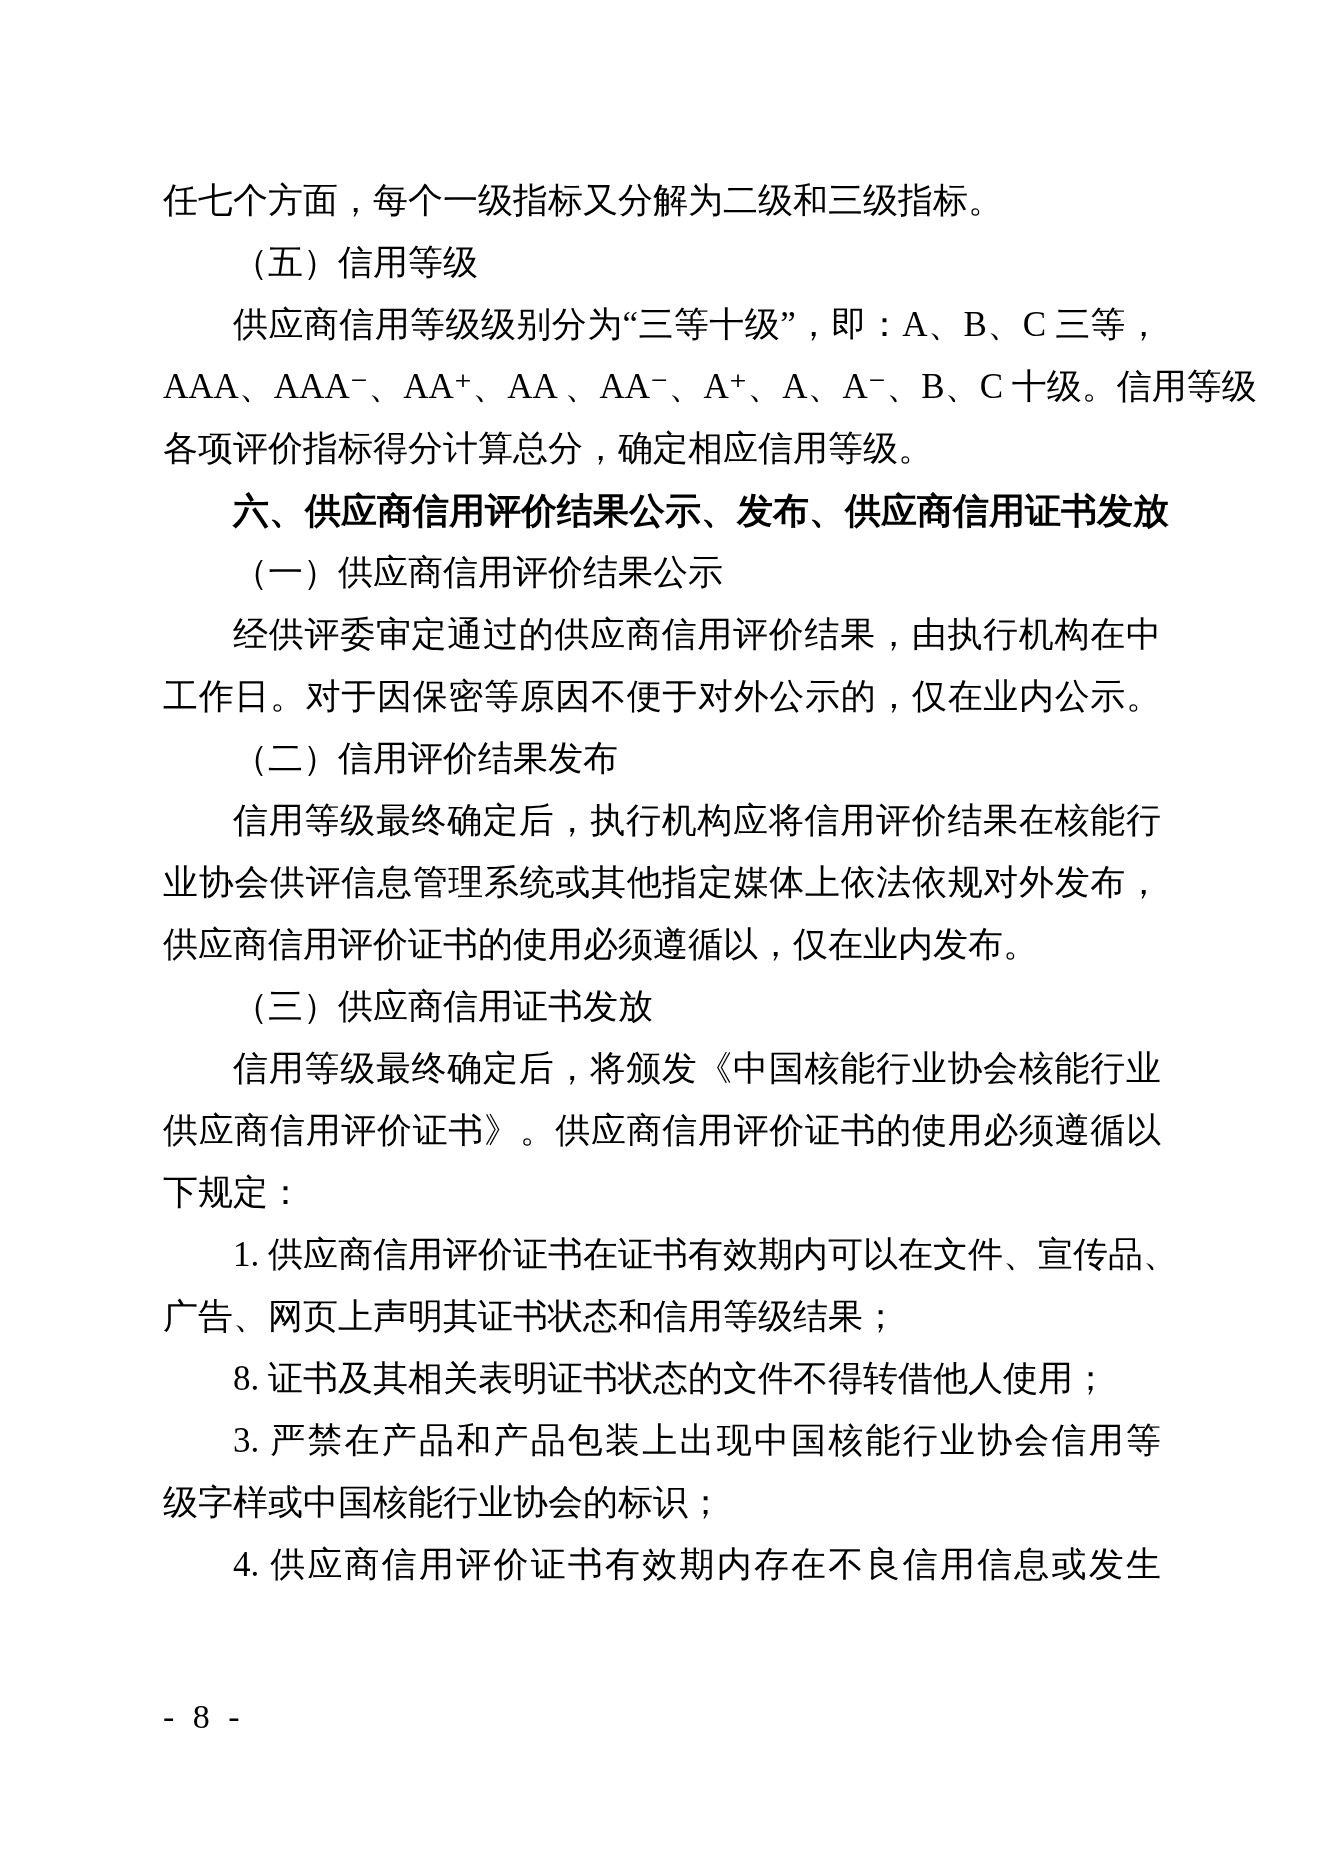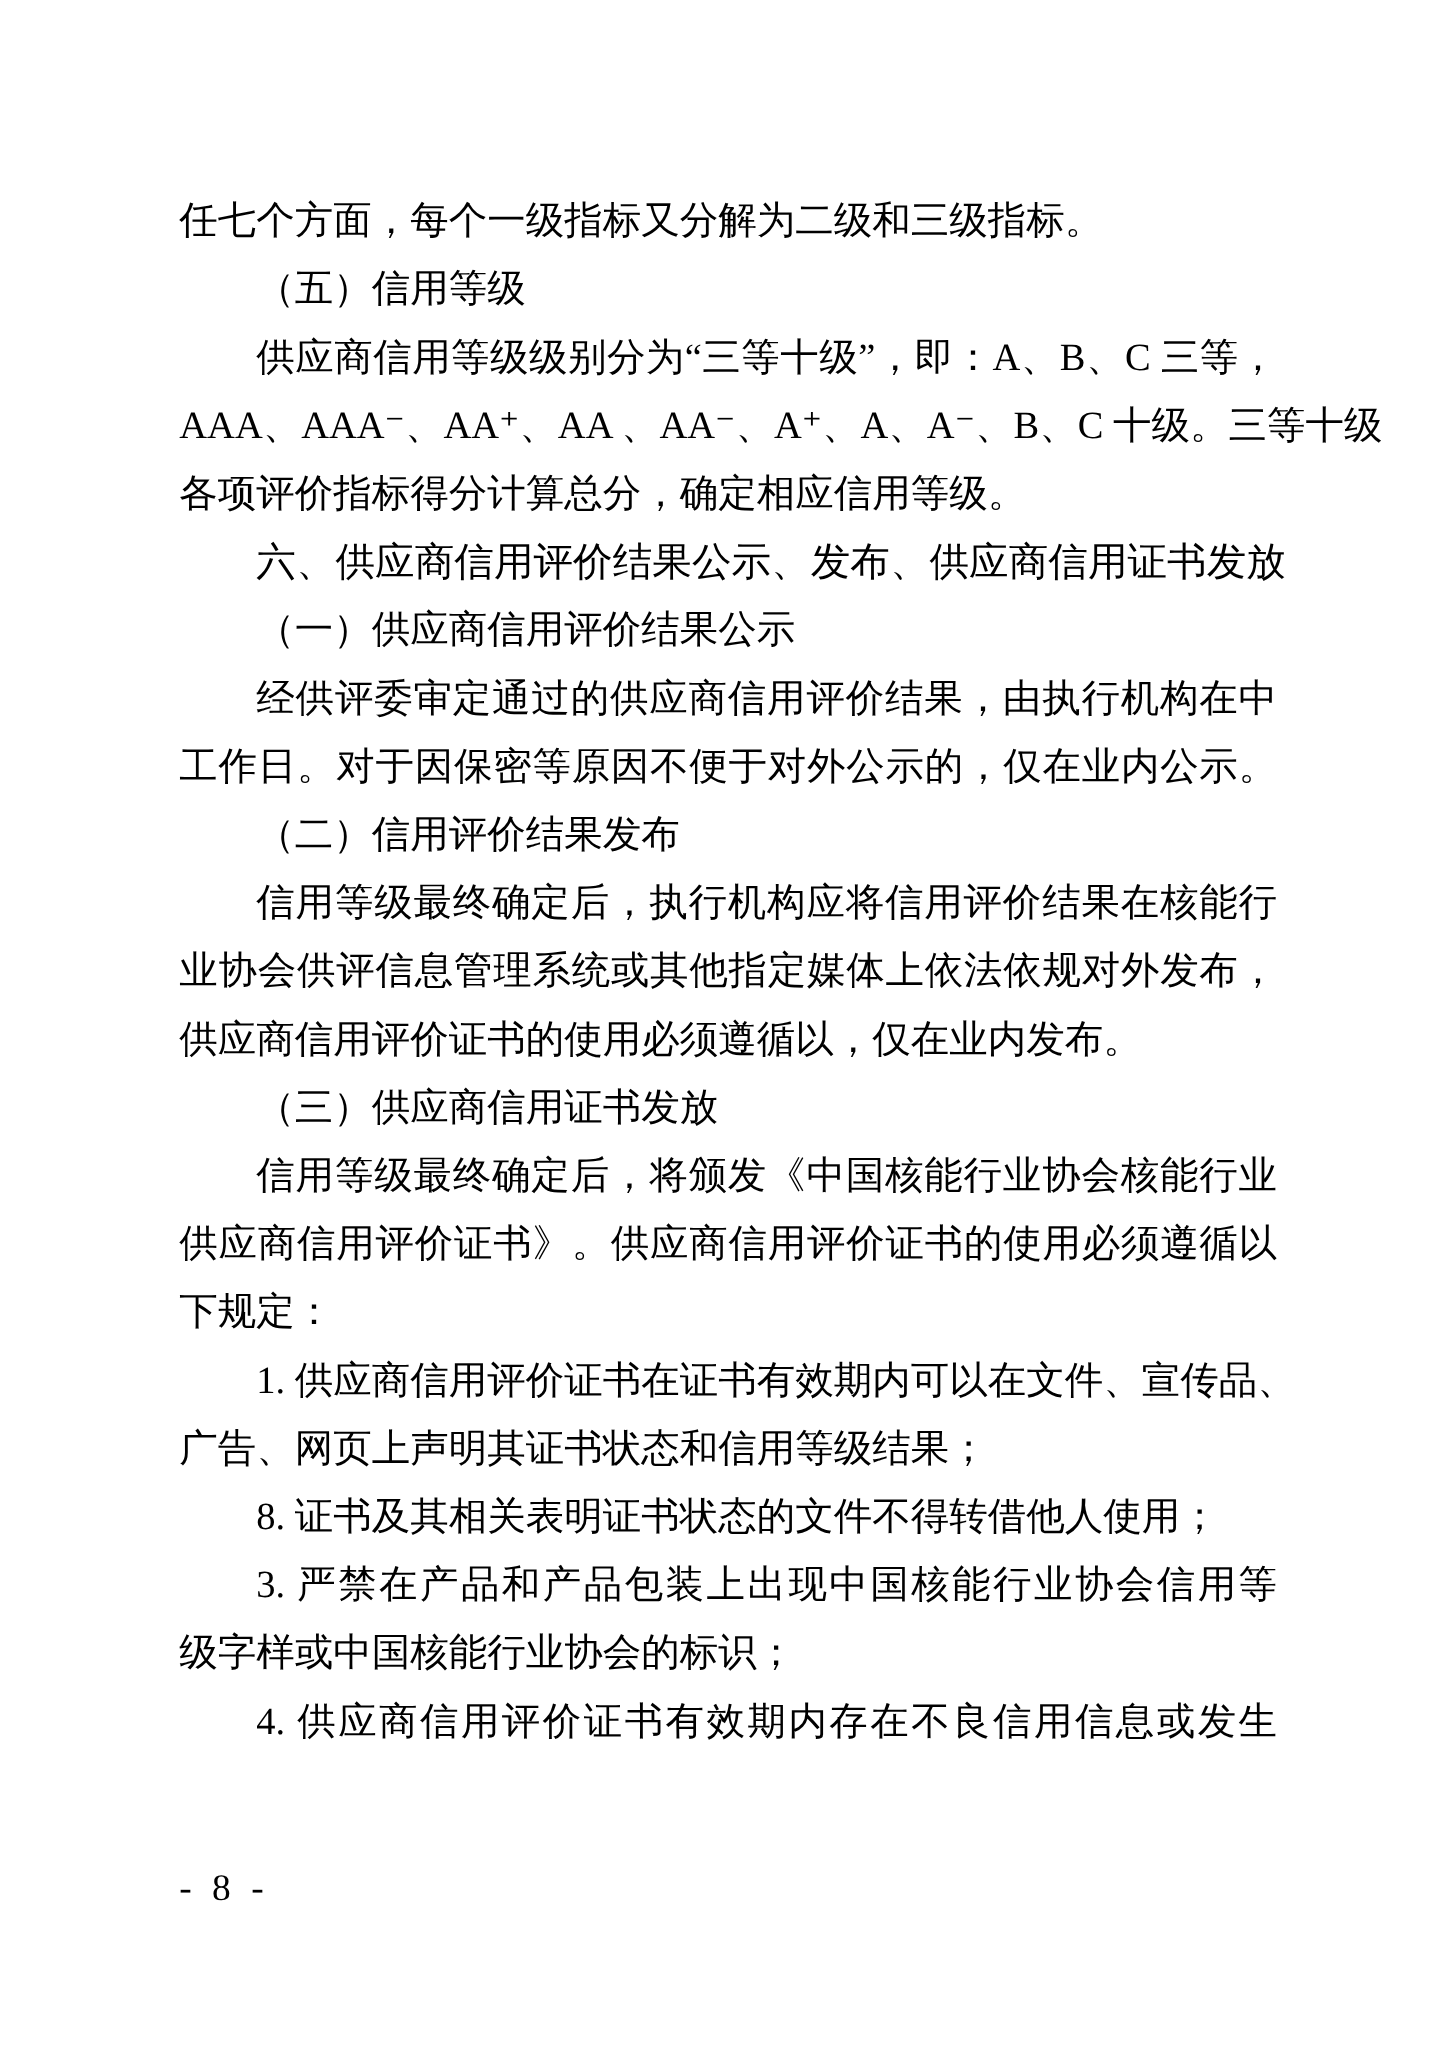--- a/index.html
+++ b/index.html
@@ -32,21 +32,21 @@
   }
   .ind {
     text-indent: 70px;
   }
   .j {
     text-align: justify;
     text-align-last: justify;
   }
   .hd {
     font-family: "Liberation Sans", "DejaVu Sans", sans-serif;
-    font-weight: 400;
+    font-weight: 700;
     font-size: 36px;
   }
   .footer {
     position: absolute;
     left: 163px;
     top: 1694px;
     height: 46px;
     line-height: 46px;
     font-size: 34px;
     word-spacing: 10px;
@@ -54,21 +54,21 @@
   }
 </style>
 </head>
 <body>
 
 <div class="page">
   <div class="content">
     <div class="ln">任七个方面，每个一级指标又分解为二级和三级指标。</div>
     <div class="ln ind">（五）信用等级</div>
     <div class="ln ind j">供应商信用等级级别分为“三等十级”，即：A、B、C 三等，</div>
-    <div class="ln j">AAA、AAA⁻、AA⁺、AA 、AA⁻、A⁺、A、A⁻、B、C 十级。三等十级</div>
+    <div class="ln j">AAA、AAA⁻、AA⁺、AA 、AA⁻、A⁺、A、A⁻、B、C 十级。信用等级</div>
     <div class="ln">各项评价指标得分计算总分，确定相应信用等级。</div>
     <div class="ln ind hd j">六、供应商信用评价结果公示、发布、供应商信用证书发放</div>
     <div class="ln ind">（一）供应商信用评价结果公示</div>
     <div class="ln ind j">经供评委审定通过的供应商信用评价结果，由执行机构在中</div>
     <div class="ln j">工作日。对于因保密等原因不便于对外公示的，仅在业内公示。</div>
     <div class="ln ind">（二）信用评价结果发布</div>
     <div class="ln ind j">信用等级最终确定后，执行机构应将信用评价结果在核能行</div>
     <div class="ln j">业协会供评信息管理系统或其他指定媒体上依法依规对外发布，</div>
     <div class="ln">供应商信用评价证书的使用必须遵循以，仅在业内发布。</div>
     <div class="ln ind">（三）供应商信用证书发放</div>

